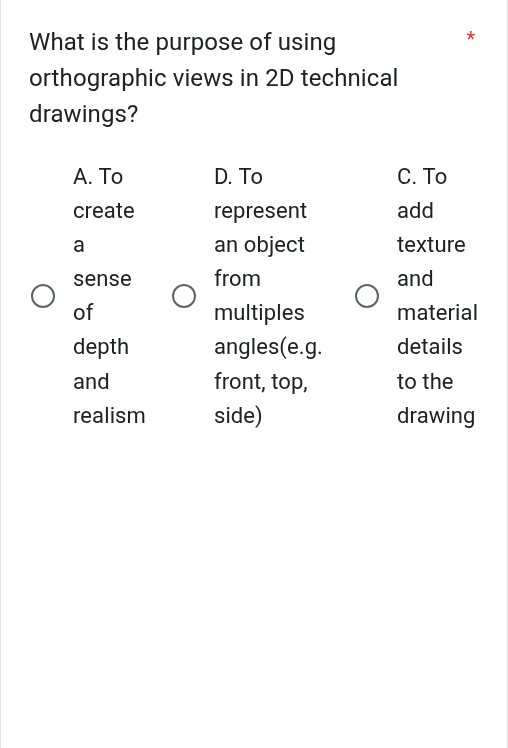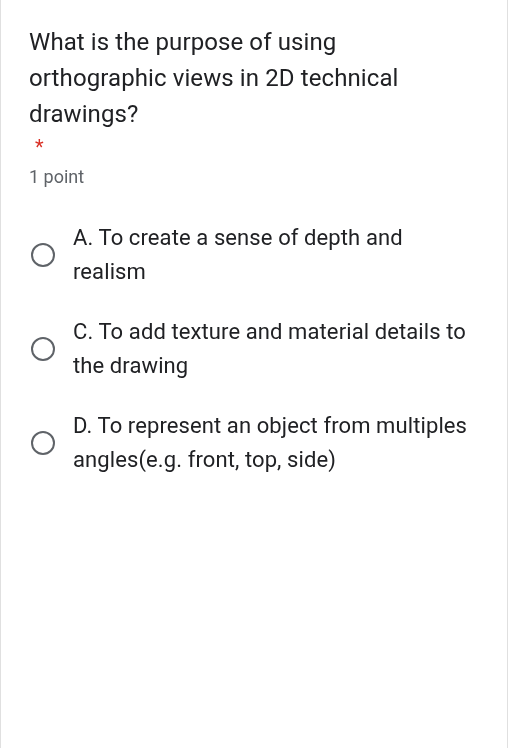--- a/index.html
+++ b/index.html
@@ -21,21 +21,20 @@
       width: 100%;
       height: 100%;
       padding: 24px 28px;
       border-left: 1px solid #e0e0e0;
       border-right: 1px solid #e0e0e0;
     }
     .question-header {
       display: flex;
       align-items: flex-start;
       margin-bottom: 28px;
-      flex-direction: column;
     }
     .question-text {
       font-size: 24px;
       color: #202124;
       line-height: 1.5;
       letter-spacing: 0.1px;
       flex: 1;
     }
     .required-star {
       color: #d93025;
@@ -45,21 +44,21 @@
       line-height: 1.5;
     }
     .points {
       color: #5f6368;
       font-size: 18px;
       white-space: nowrap;
       line-height: 1.7;
     }
     .options {
       display: flex;
-      flex-direction: column;
+      flex-direction: row;
       gap: 26px;
       padding-left: 2px;
     }
     .option {
       display: flex;
       align-items: center;
       gap: 18px;
       cursor: pointer;
     }
     .radio {
@@ -78,30 +77,29 @@
   </style>
 </head>
 <body>
 
 <div class="card">
   <div class="question-header">
     <div style="flex:1; display:flex; flex-wrap:wrap;">
       <span class="question-text">What is the purpose of using orthographic views in 2D technical drawings?</span>
     </div>
     <span class="required-star">*</span>
-    <span class="points">1 point</span>
   </div>
 
   <div class="options">
     <label class="option">
       <span class="radio"></span>
       <span class="option-text">A. To create a sense of depth and realism</span>
     </label>
     <label class="option">
       <span class="radio"></span>
-      <span class="option-text">C. To add texture and material details to the drawing</span>
+      <span class="option-text">D. To represent an object from multiples angles(e.g. front, top, side)</span>
     </label>
     <label class="option">
       <span class="radio"></span>
-      <span class="option-text">D. To represent an object from multiples angles(e.g. front, top, side)</span>
+      <span class="option-text">C. To add texture and material details to the drawing</span>
     </label>
   </div>
 </div>
 
 </body></html>

